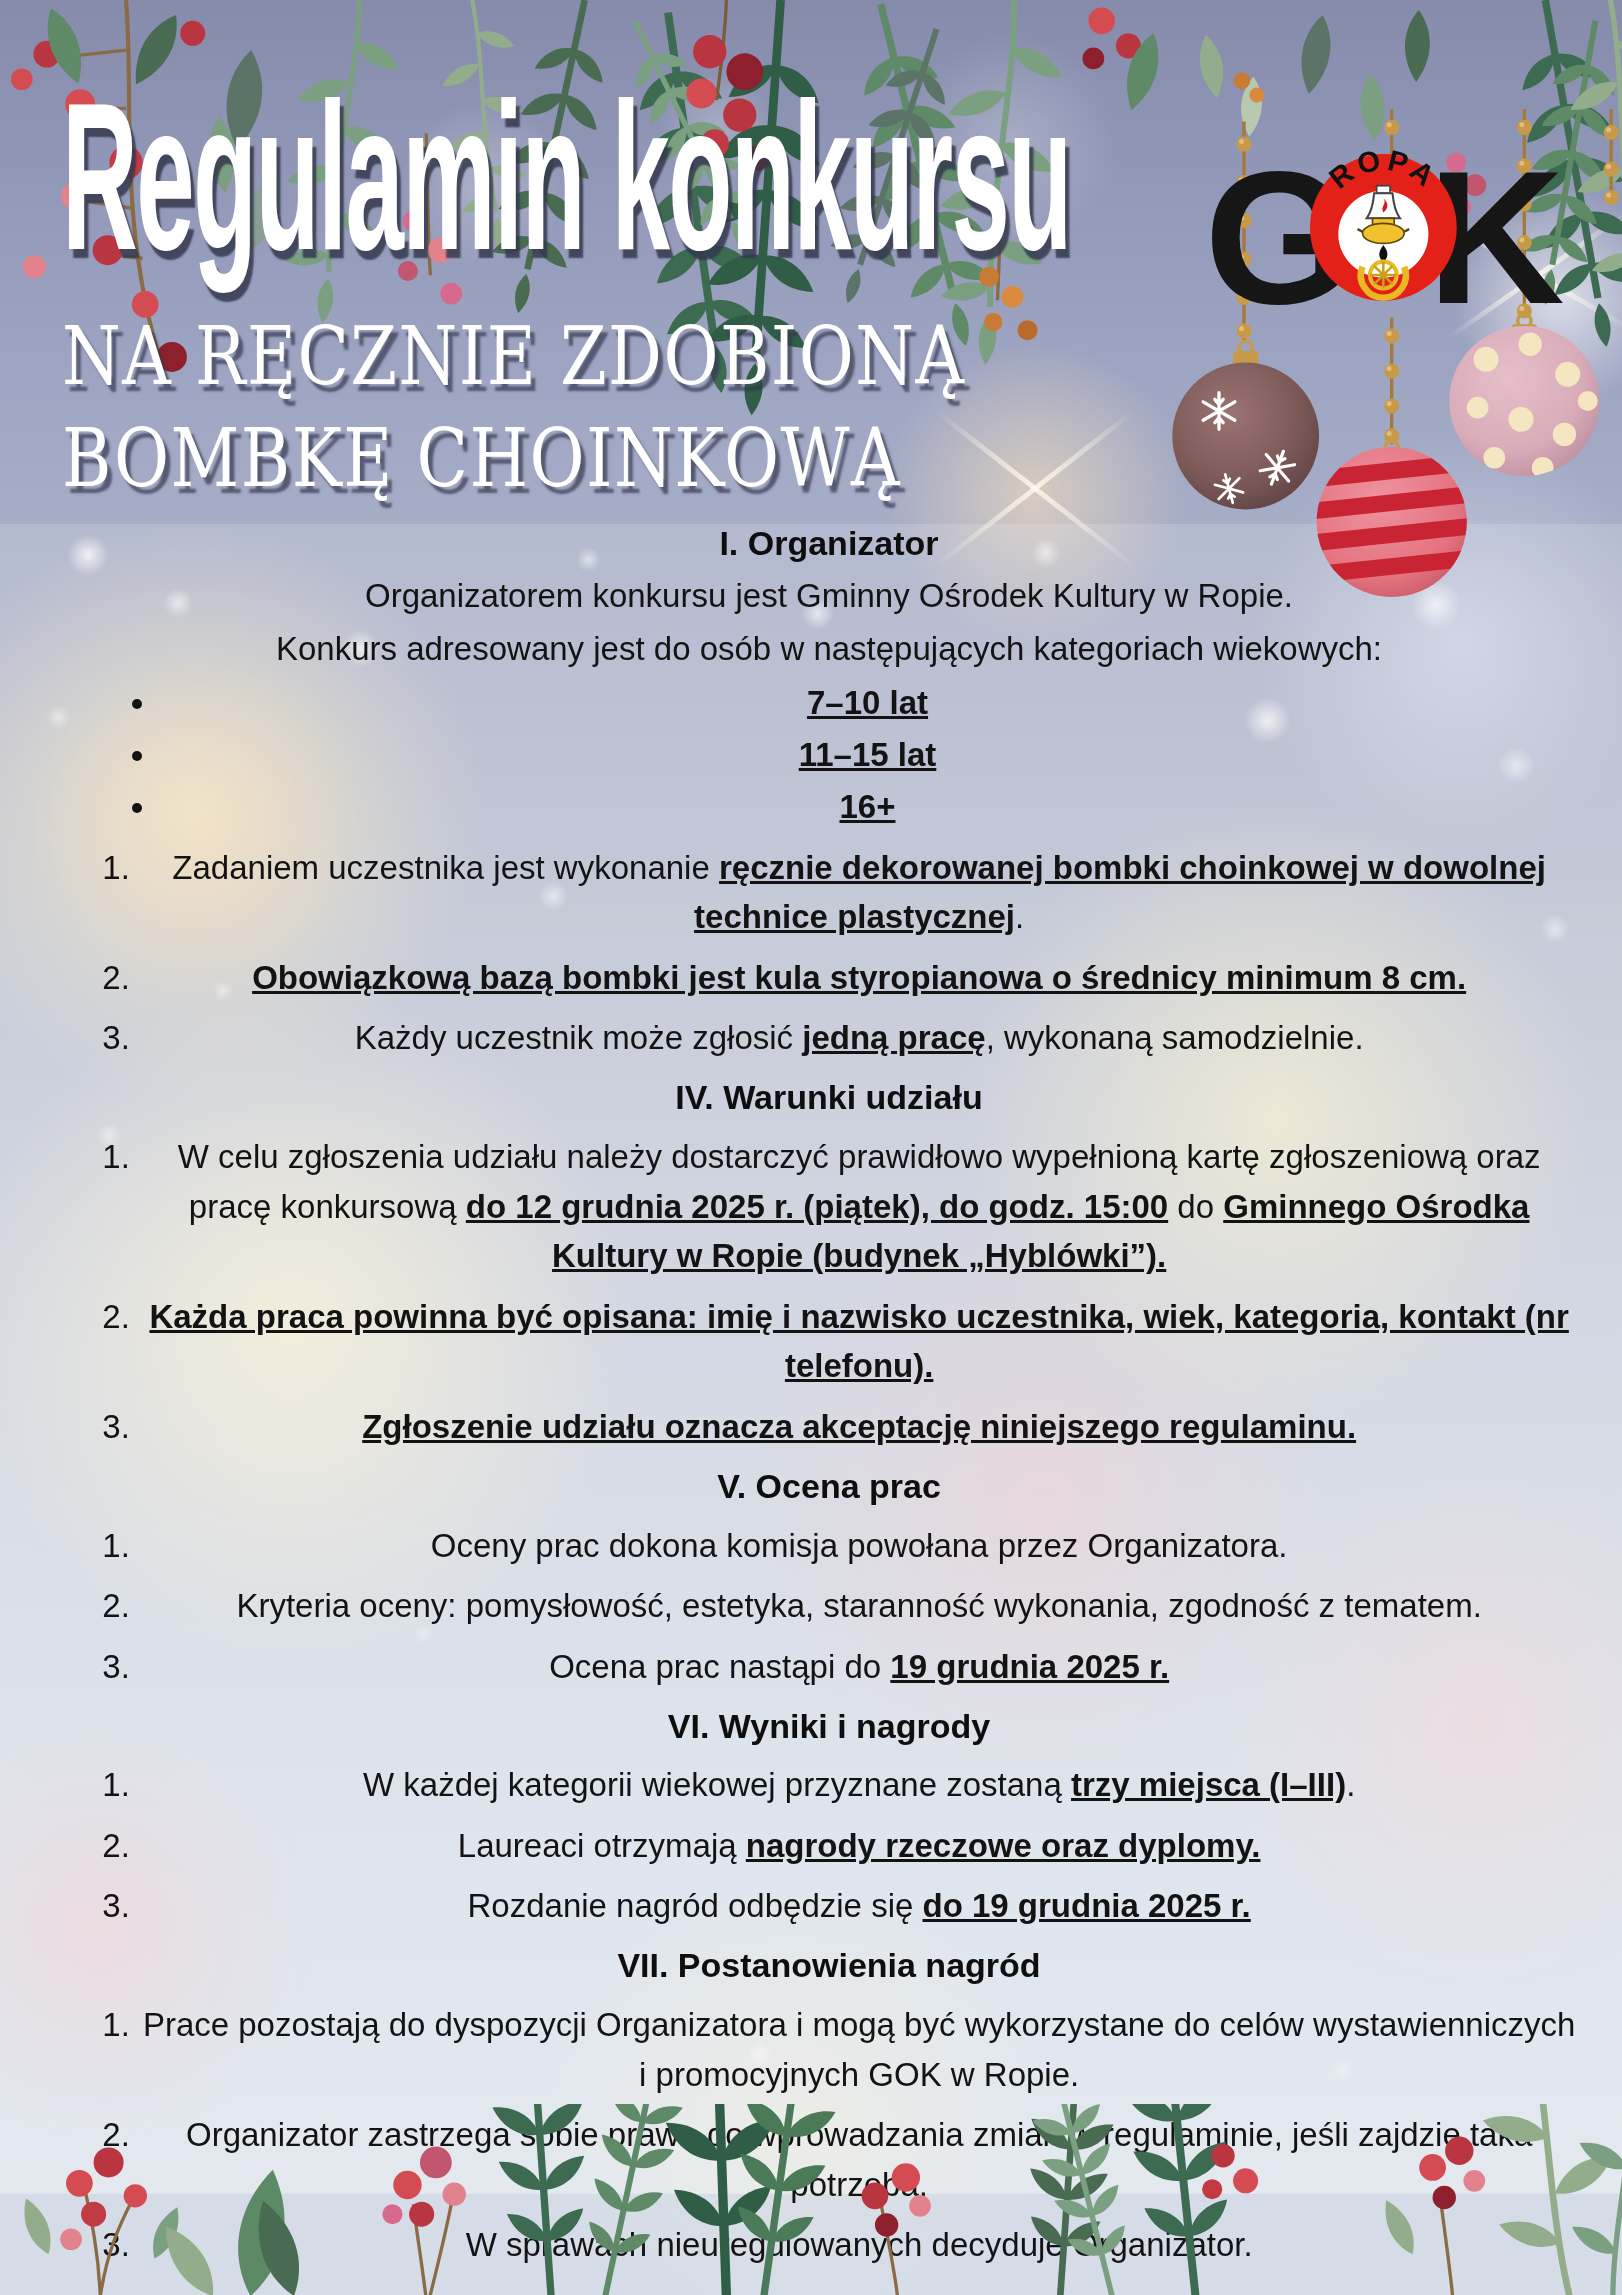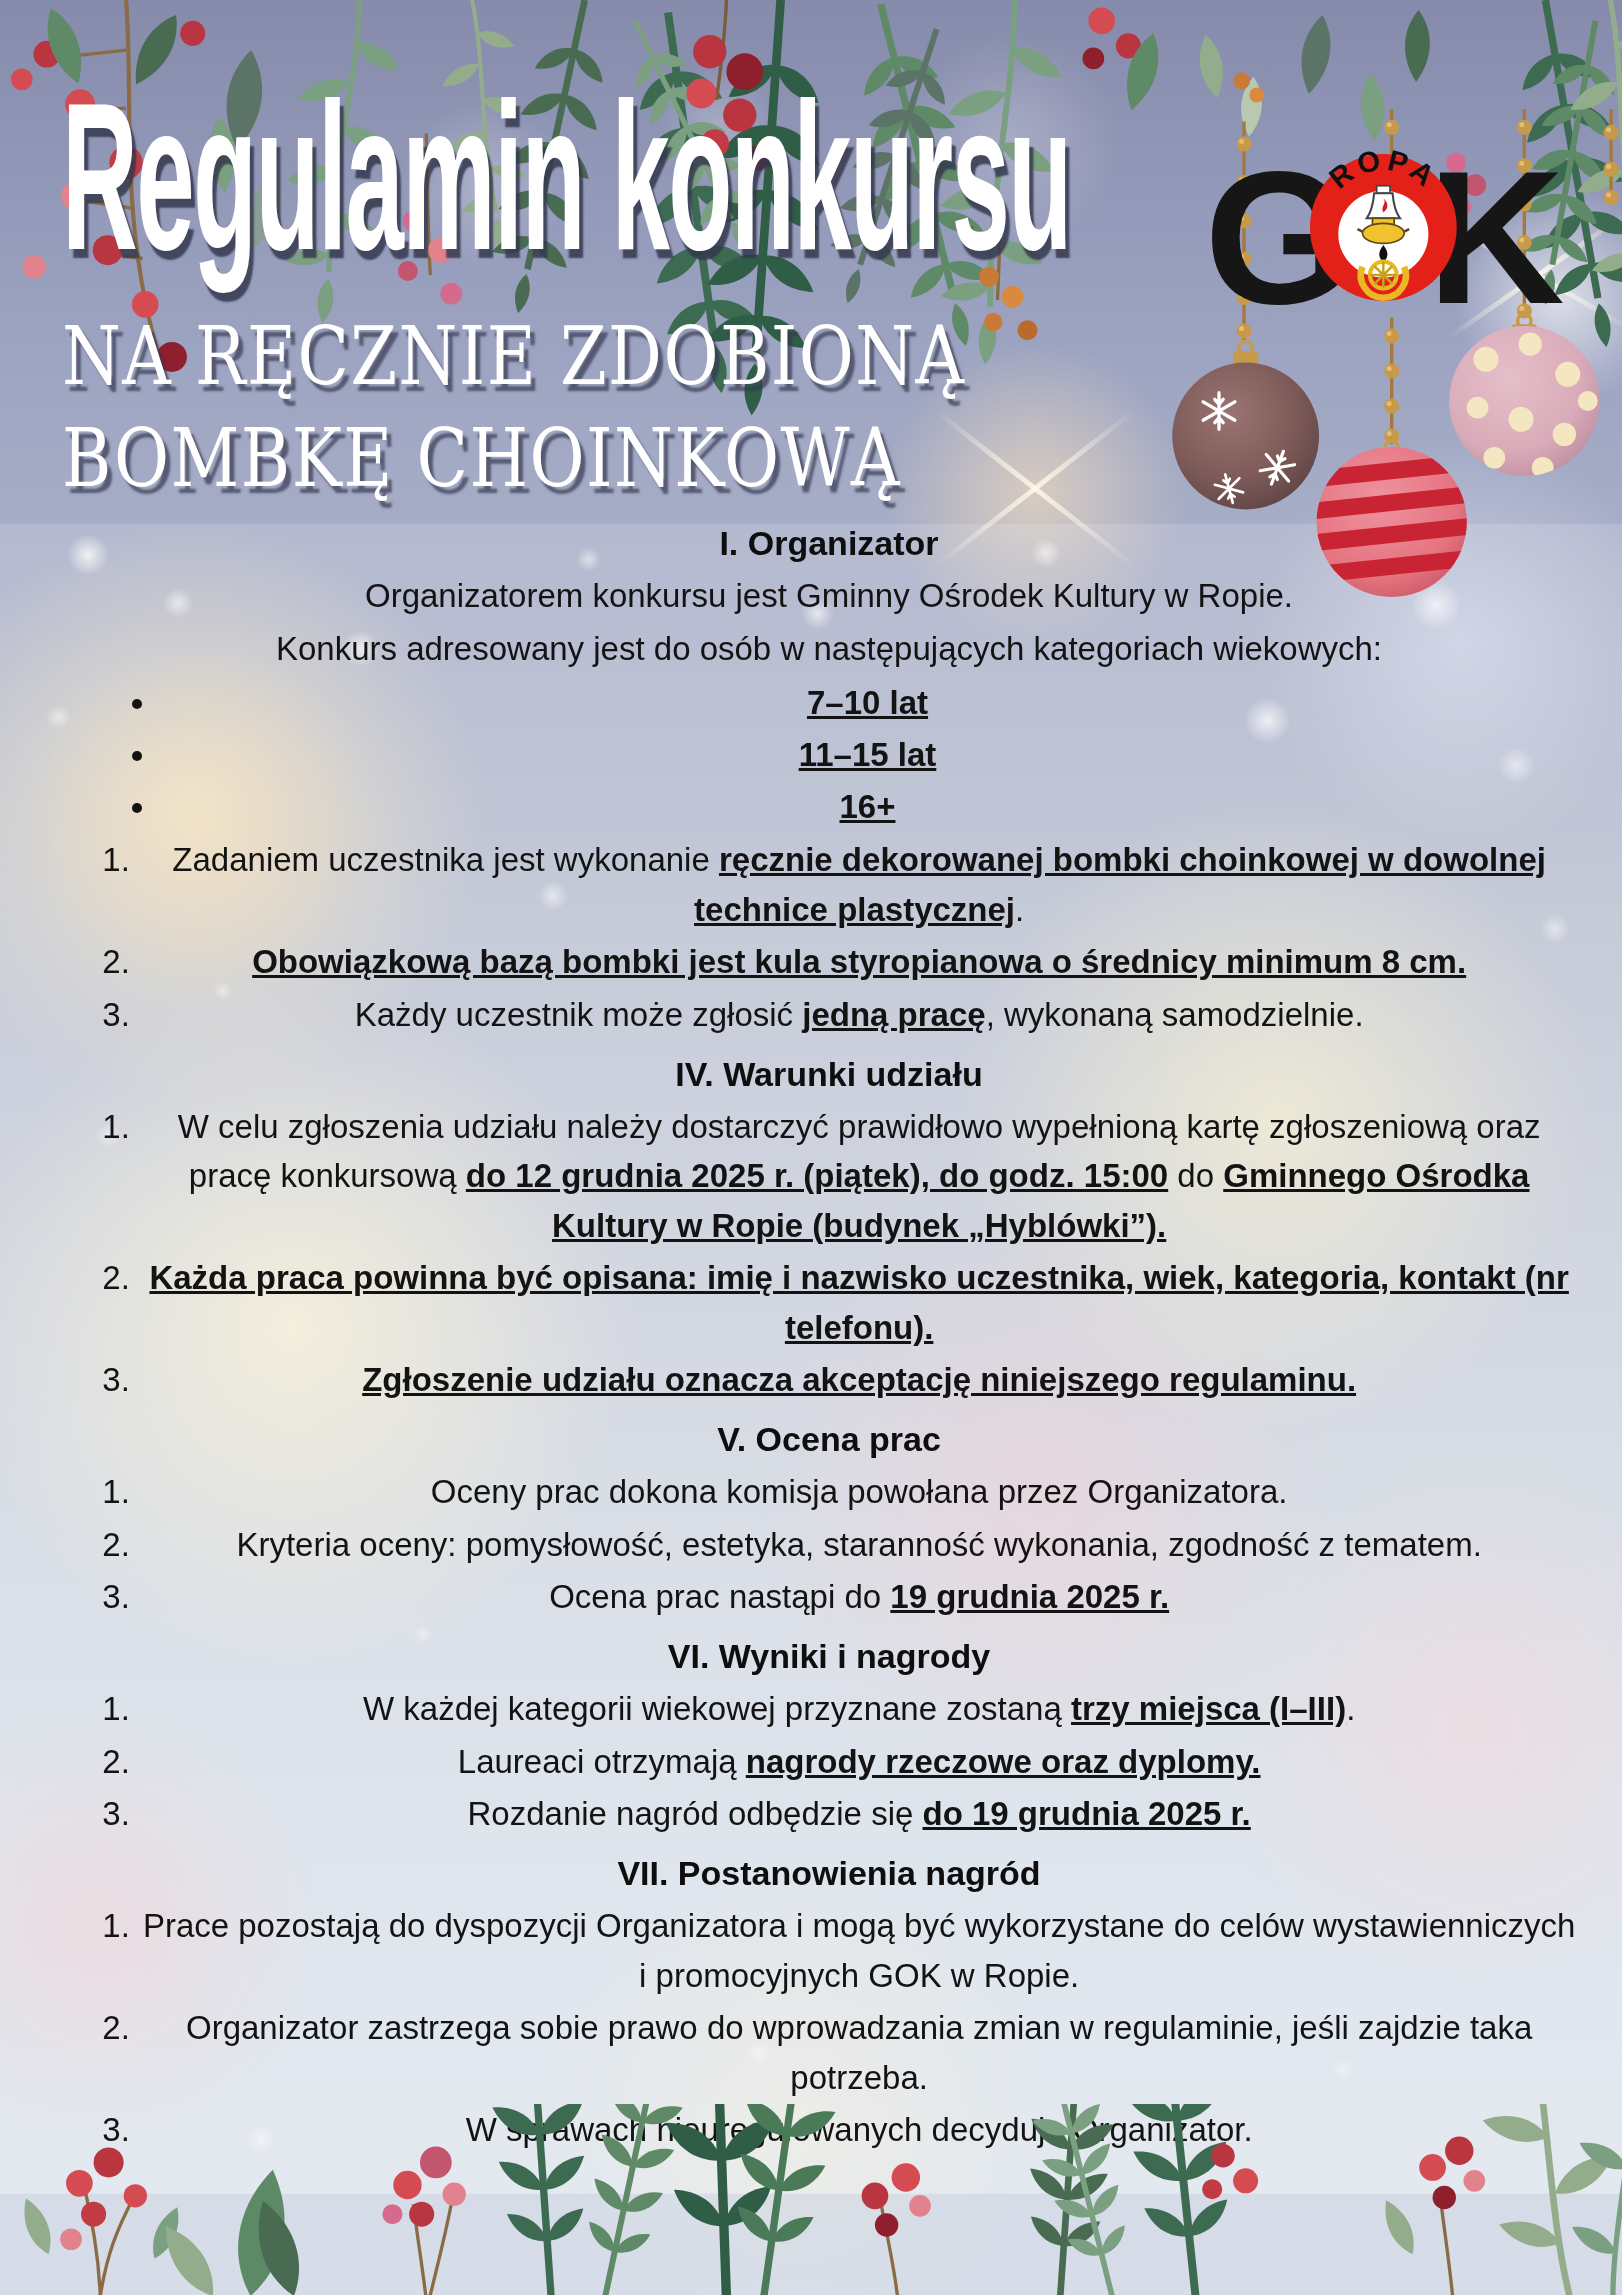--- a/index.html
+++ b/index.html
@@ -53,21 +53,21 @@
   .poster-title{margin:0;font-weight:700;font-size:210px;line-height:1;letter-spacing:-3.3px;color:#ffffff;
     white-space:nowrap;transform:scaleX(.5);transform-origin:left top;
     text-shadow:8.3px 9.2px 2.5px rgba(52,56,78,.85);}
   .poster-sub{margin-top:28px;font-family:"DejaVu Serif",serif;font-size:81px;line-height:1.14;letter-spacing:1.7px;
     color:#fff;white-space:nowrap;transform:scaleX(.83);transform-origin:left top;
     text-shadow:5.8px 6.7px 2.5px rgba(52,56,78,.7);}
   .main-text{position:absolute;left:82px;top:508px;width:1494px;color:#131313;text-align:center;}
   .main-text h2{font-size:34px;font-weight:700;line-height:1.35;margin:12.5px 0 4.2px;color:#0e0e0e;}
   .main-text p{font-size:33px;font-weight:400;line-height:1.5;margin:4.2px 0;}
   .main-text ol{margin:0;padding-left:57px;list-style:decimal;}
-  .main-text ol li{font-size:33px;line-height:1.5;margin:3px 0;padding-left:3.3px;font-weight:400;}
+  .main-text ol li{font-size:33px;line-height:1.5;margin:11px 0;padding-left:3.3px;font-weight:400;}
   .main-text ul{margin:1.7px 0 3.3px;padding-left:77px;list-style:disc;}
   .main-text ul li{font-size:33px;line-height:1.52;margin:1.7px 0;font-weight:700;}
   .seg-b{font-weight:700;text-decoration:underline;}
   svg{position:absolute;pointer-events:none;}
   svg text{font-family:"Liberation Sans",sans-serif;}
 </style>
 </head>
 <body>
 
 <div class="poster">

